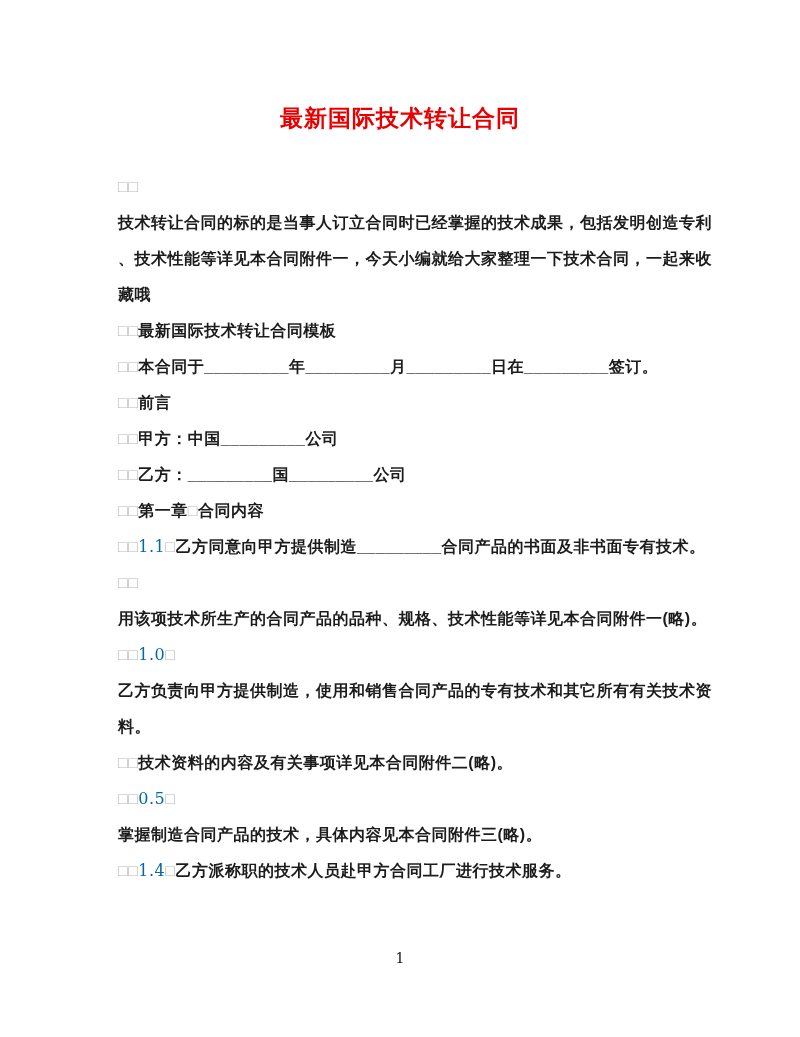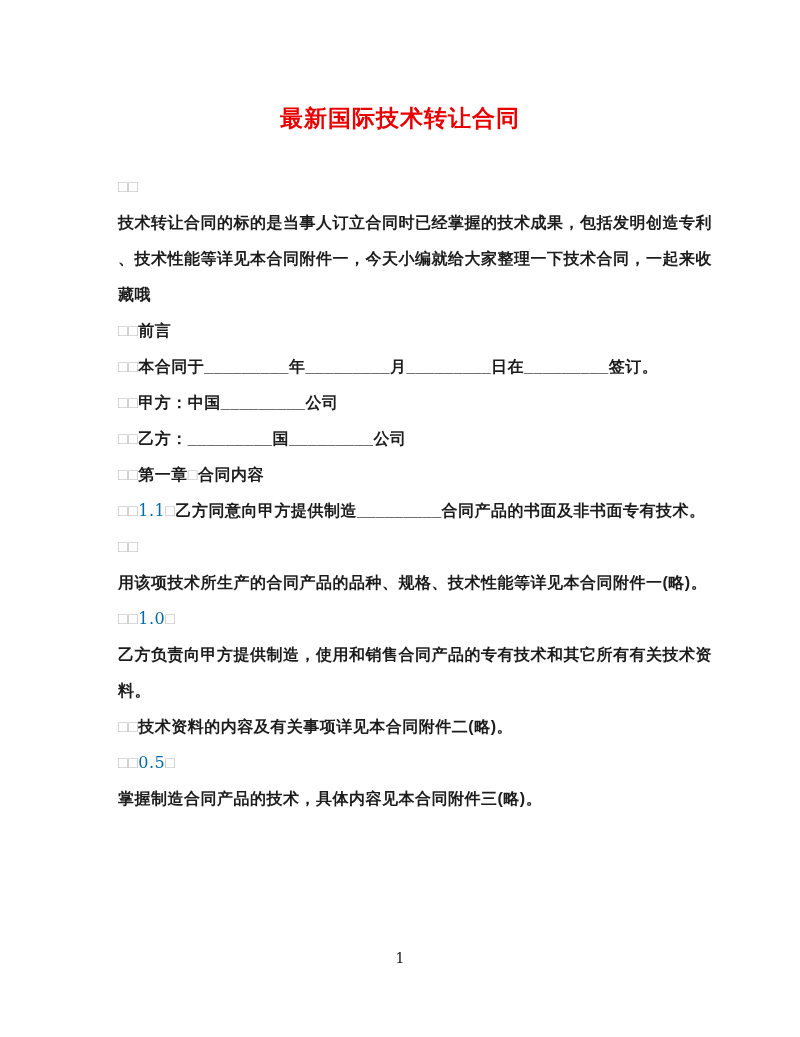--- a/index.html
+++ b/index.html
@@ -69,31 +69,33 @@
 
 <div class="page">
 
   <div class="doc-title" style="color: rgb(232, 0, 0);">最新国际技术转让合同</div>
 
   <div class="doc-body">
     <div class="line"><span class="tofu">□</span><span class="tofu">□</span></div>
     <div class="line">技术转让合同的标的是当事人订立合同时已经掌握的技术成果，包括发明创造专利</div>
     <div class="line">、技术性能等详见本合同附件一，今天小编就给大家整理一下技术合同，一起来收</div>
     <div class="line">藏哦</div>
+    <div class="line"><span class="tofu">□</span><span class="tofu">□</span>最新国际技术转让合同模板</div>
+    <div class="line"><span class="tofu">□</span><span class="tofu">□</span>本合同于_________年_________月_________日在_________签订。</div>
     <div class="line"><span class="tofu">□</span><span class="tofu">□</span>前言</div>
-    <div class="line"><span class="tofu">□</span><span class="tofu">□</span>本合同于_________年_________月_________日在_________签订。</div>
     <div class="line"><span class="tofu">□</span><span class="tofu">□</span>甲方：中国_________公司</div>
     <div class="line"><span class="tofu">□</span><span class="tofu">□</span>乙方：_________国_________公司</div>
     <div class="line"><span class="tofu">□</span><span class="tofu">□</span>第一章<span class="tofu">□</span>合同内容</div>
     <div class="line"><span class="tofu">□</span><span class="tofu">□</span><span class="num">1.1</span><span class="tofu">□</span>乙方同意向甲方提供制造_________合同产品的书面及非书面专有技术。</div>
     <div class="line"><span class="tofu">□</span><span class="tofu">□</span></div>
     <div class="line">用该项技术所生产的合同产品的品种、规格、技术性能等详见本合同附件一(略)。</div>
     <div class="line"><span class="tofu">□</span><span class="tofu">□</span><span class="num">1.0</span><span class="tofu">□</span></div>
     <div class="line">乙方负责向甲方提供制造，使用和销售合同产品的专有技术和其它所有有关技术资</div>
     <div class="line">料。</div>
     <div class="line"><span class="tofu">□</span><span class="tofu">□</span>技术资料的内容及有关事项详见本合同附件二(略)。</div>
     <div class="line"><span class="tofu">□</span><span class="tofu">□</span><span class="num">0.5</span><span class="tofu">□</span></div>
     <div class="line">掌握制造合同产品的技术，具体内容见本合同附件三(略)。</div>
+    <div class="line"><span class="tofu">□</span><span class="tofu">□</span><span class="num">1.4</span><span class="tofu">□</span>乙方派称职的技术人员赴甲方合同工厂进行技术服务。</div>
   </div>
 
   <div class="page-number">1</div>
 
 </div>
 
 </body></html>

